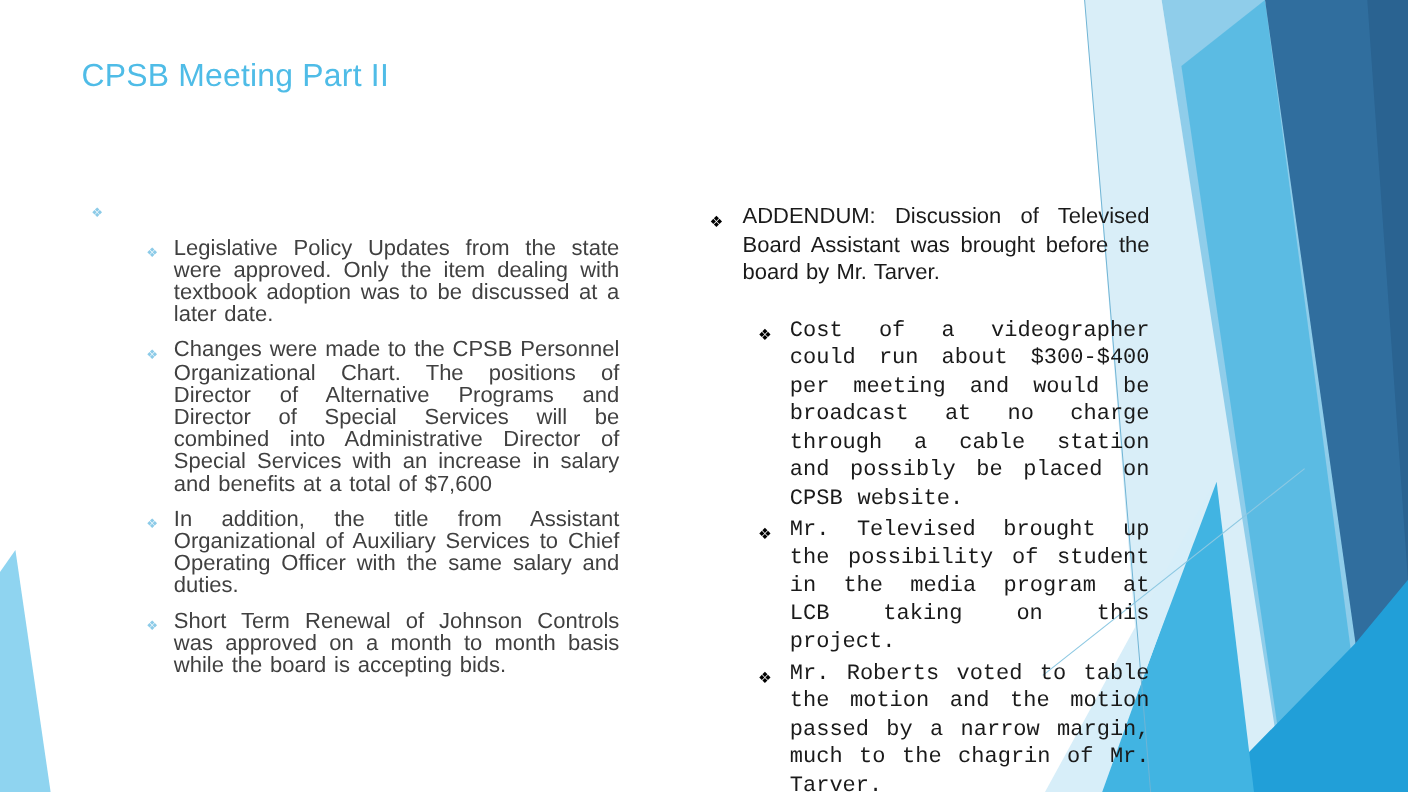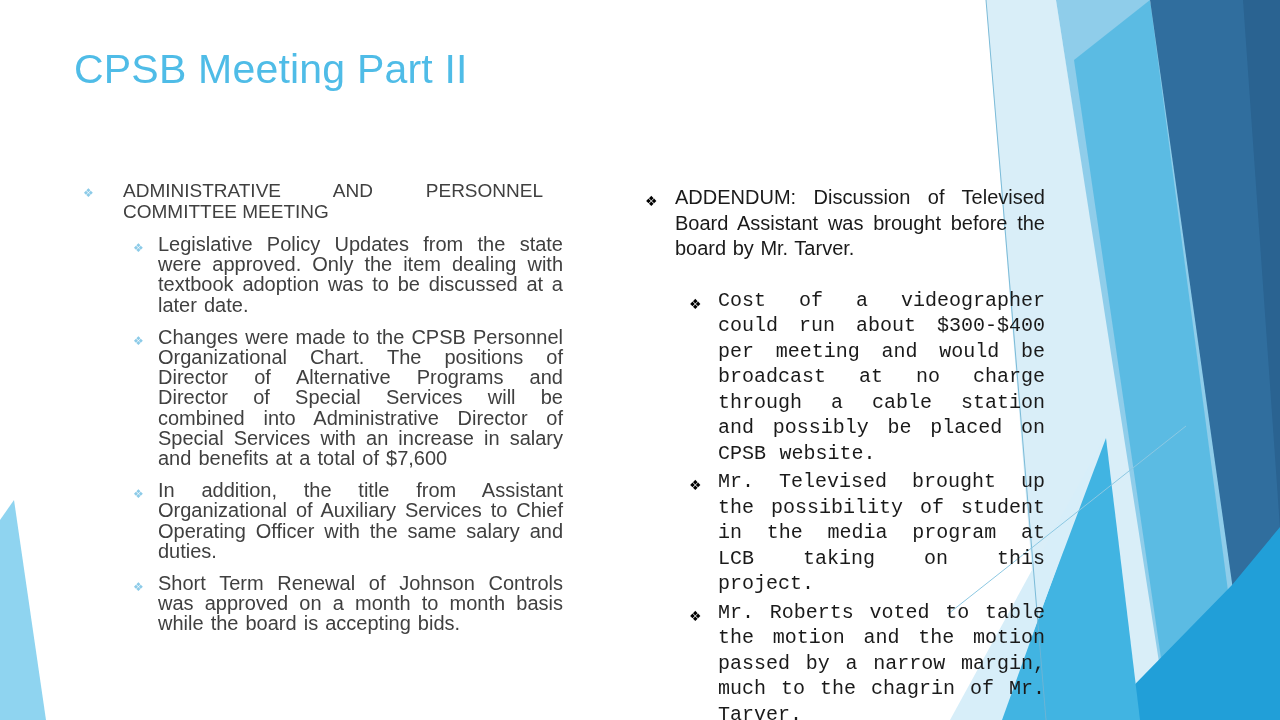--- a/index.html
+++ b/index.html
@@ -1,21 +1,21 @@
 <!DOCTYPE html>
 <html><head>
 <meta charset="utf-8">
 <style>
   html,body{margin:0;padding:0;background:#ffffff;}
   body{width:1280px;height:720px;overflow:hidden;font-family:"Liberation Sans","DejaVu Sans",sans-serif;}
   .slide{position:relative;width:1280px;height:720px;background:#ffffff;overflow:hidden;}
   .decor{position:absolute;left:0;top:0;width:1280px;height:720px;z-index:0;}
 
   .title{position:absolute;left:74px;top:42px;z-index:2;margin:0;
-         font-size:41px;font-weight:400;color:#4FBCE7;line-height:55px;letter-spacing:0.2px;}
+         font-size:29px;font-weight:400;color:#4FBCE7;line-height:55px;letter-spacing:0.2px;}
 
   .col{position:absolute;z-index:2;}
   .col-left{left:75px;top:180px;width:488px;color:#404040;font-size:20px;line-height:20.5px;}
   .col-right{left:645px;top:185px;width:400px;color:#1A1A1A;font-size:20px;line-height:25.5px;}
 
   .row{display:flex;align-items:flex-start;}
   .bullet{flex:0 0 auto;line-height:inherit;}
   .txt{flex:1 1 auto;text-align:justify;hyphens:none;}
 
   
@@ -52,21 +52,20 @@
     <line x1="948" y1="614" x2="1186" y2="426" stroke-width="1" stroke="#8CC8E2"></line>
   </svg>
 
   <h1 class="title">
     <span>CPSB Meeting Part II</span><br>
   </h1>
 
   <div class="col col-left">
     <div class="row head">
       <span class="bullet">❖</span>
-      <div class="txt">ADMINISTRATIVE AND PERSONNEL COMMITTEE MEETING</div>
     </div>
     <div class="row sub">
       <span class="bullet">❖</span>
       <div class="txt">Legislative Policy Updates from the state were approved. Only the item dealing with textbook adoption was to be discussed at a later date.</div>
     </div>
     <div class="row sub">
       <span class="bullet">❖</span>
       <div class="txt">Changes were made to the CPSB Personnel Organizational Chart. The positions of Director of Alternative Programs and Director of Special Services will be combined into Administrative Director of Special Services with an increase in salary and benefits at a total of $7,600</div>
     </div>
     <div class="row sub">

